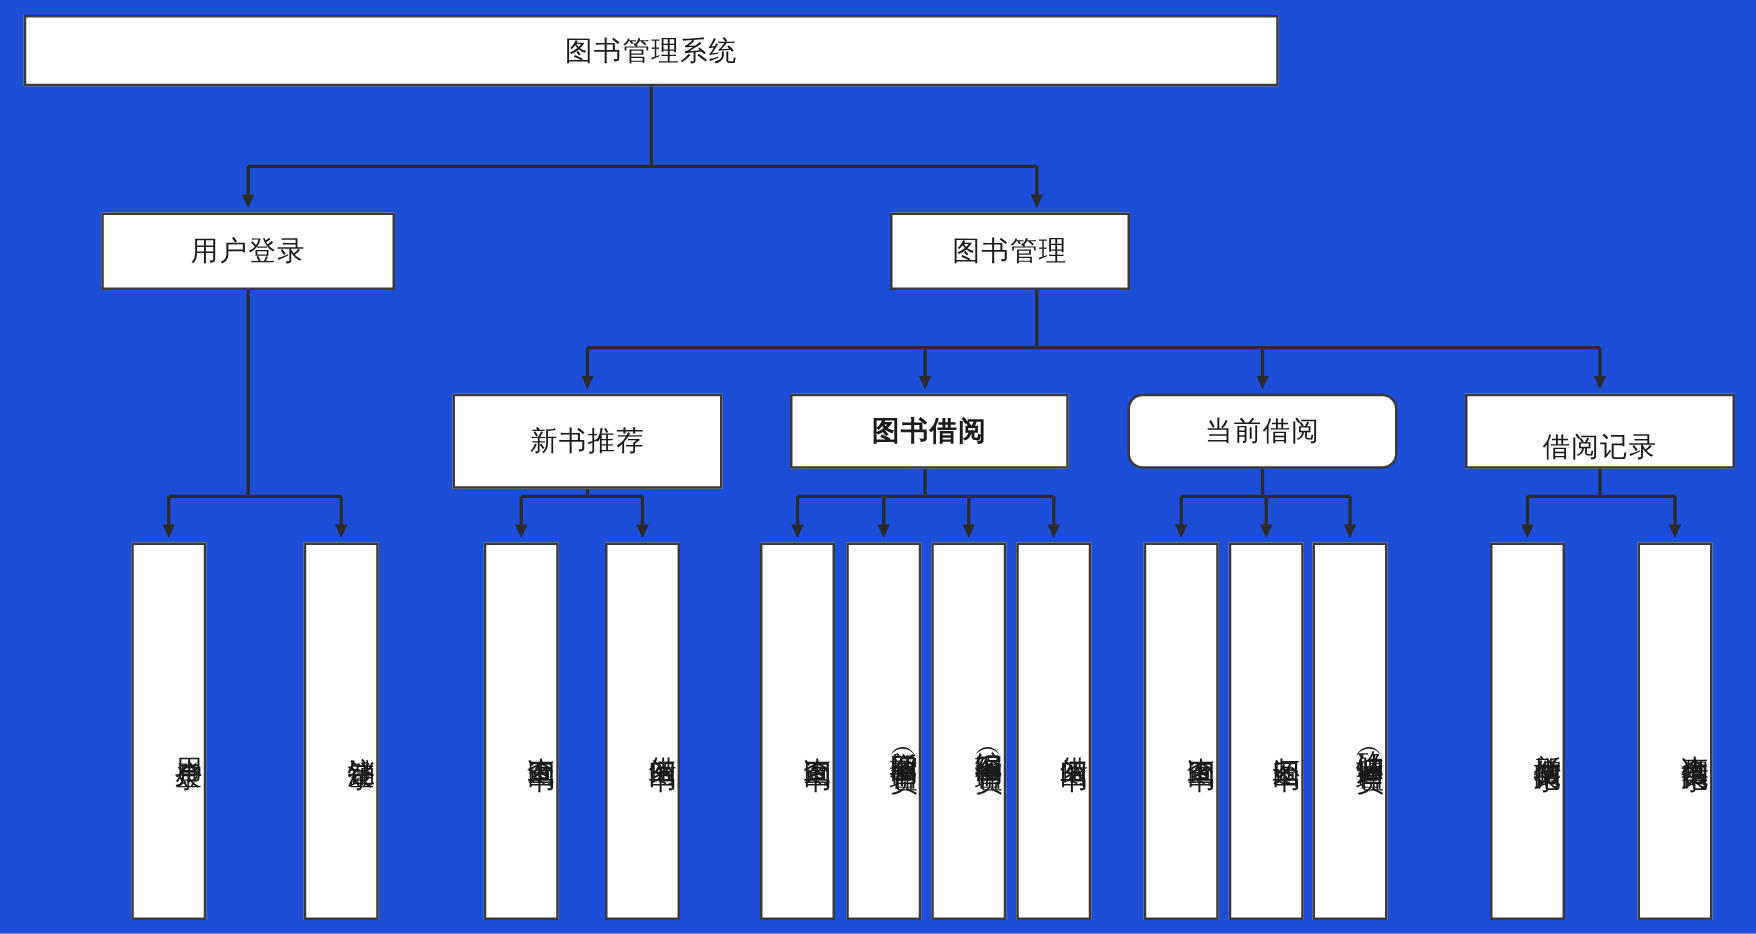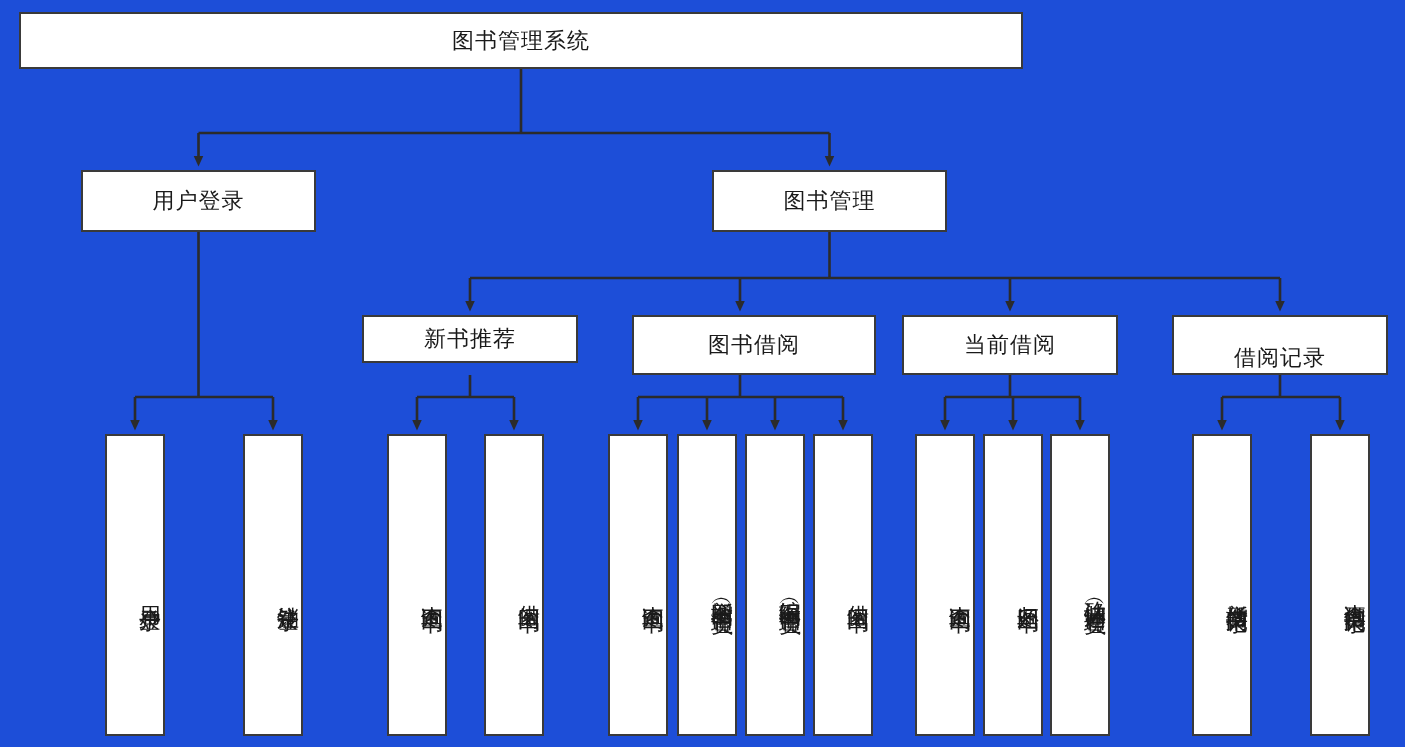--- a/index.html
+++ b/index.html
@@ -112,30 +112,30 @@
       </g>
   </svg>
 
   <div id="nodes-layer">
       <div class="node-box horiz" id="node-root" style="left: 19px; top: 12px; width: 1004px; height: 57px;">
         <span class="hlabel">图书管理系统</span>
       </div>
       <div class="node-box horiz" id="node-login" style="left: 81px; top: 170px; width: 235px; height: 62px;">
         <span class="hlabel">用户登录</span>
       </div>
-      <div class="node-box horiz" id="node-bookmgmt" style="left: 712px; top: 170px; width: 235px; height: 62px;">
+      <div class="node-box horiz" id="node-bookmgmt" style="left: 712px; top: 170px; width: 192px; height: 62px;">
         <span class="hlabel">图书管理</span>
       </div>
-      <div class="node-box horiz" id="node-newbook" style="left: 362px; top: 315px; width: 216px; height: 48px;">
+      <div class="node-box horiz" id="node-newbook" style="left: 362px; top: 315px; width: 216px; height: 76px;">
         <span class="hlabel">新书推荐</span>
       </div>
-      <div class="node-box horiz" id="node-borrow" style="left: 632px; top: 315px; width: 244px; height: 60px;">
+      <div class="node-box horiz" id="node-borrow" style="left: 632px; top: 315px; width: 223px; height: 60px; font-weight: bold;">
         <span class="hlabel">图书借阅</span>
       </div>
-      <div class="node-box horiz" id="node-current" style="left: 902px; top: 315px; width: 216px; height: 60px;">
+      <div class="node-box horiz" id="node-current" style="left: 902px; top: 315px; width: 216px; height: 60px; border-radius: 12px;">
         <span class="hlabel">当前借阅</span>
       </div>
       <div class="node-box horiz" id="node-records" style="left: 1172px; top: 315px; width: 216px; height: 60px; align-items: flex-end;">
         <span class="hlabel">借阅记录</span>
       </div>
       <div class="node-box vert" id="node-l-login" style="left: 105px; top: 434px; width: 60px; height: 302px;">
         <span class="vlabel">用户登录</span>
       </div>
       <div class="node-box vert" id="node-l-logout" style="left: 243px; top: 434px; width: 60px; height: 302px;">
         <span class="vlabel">注销登录</span>

